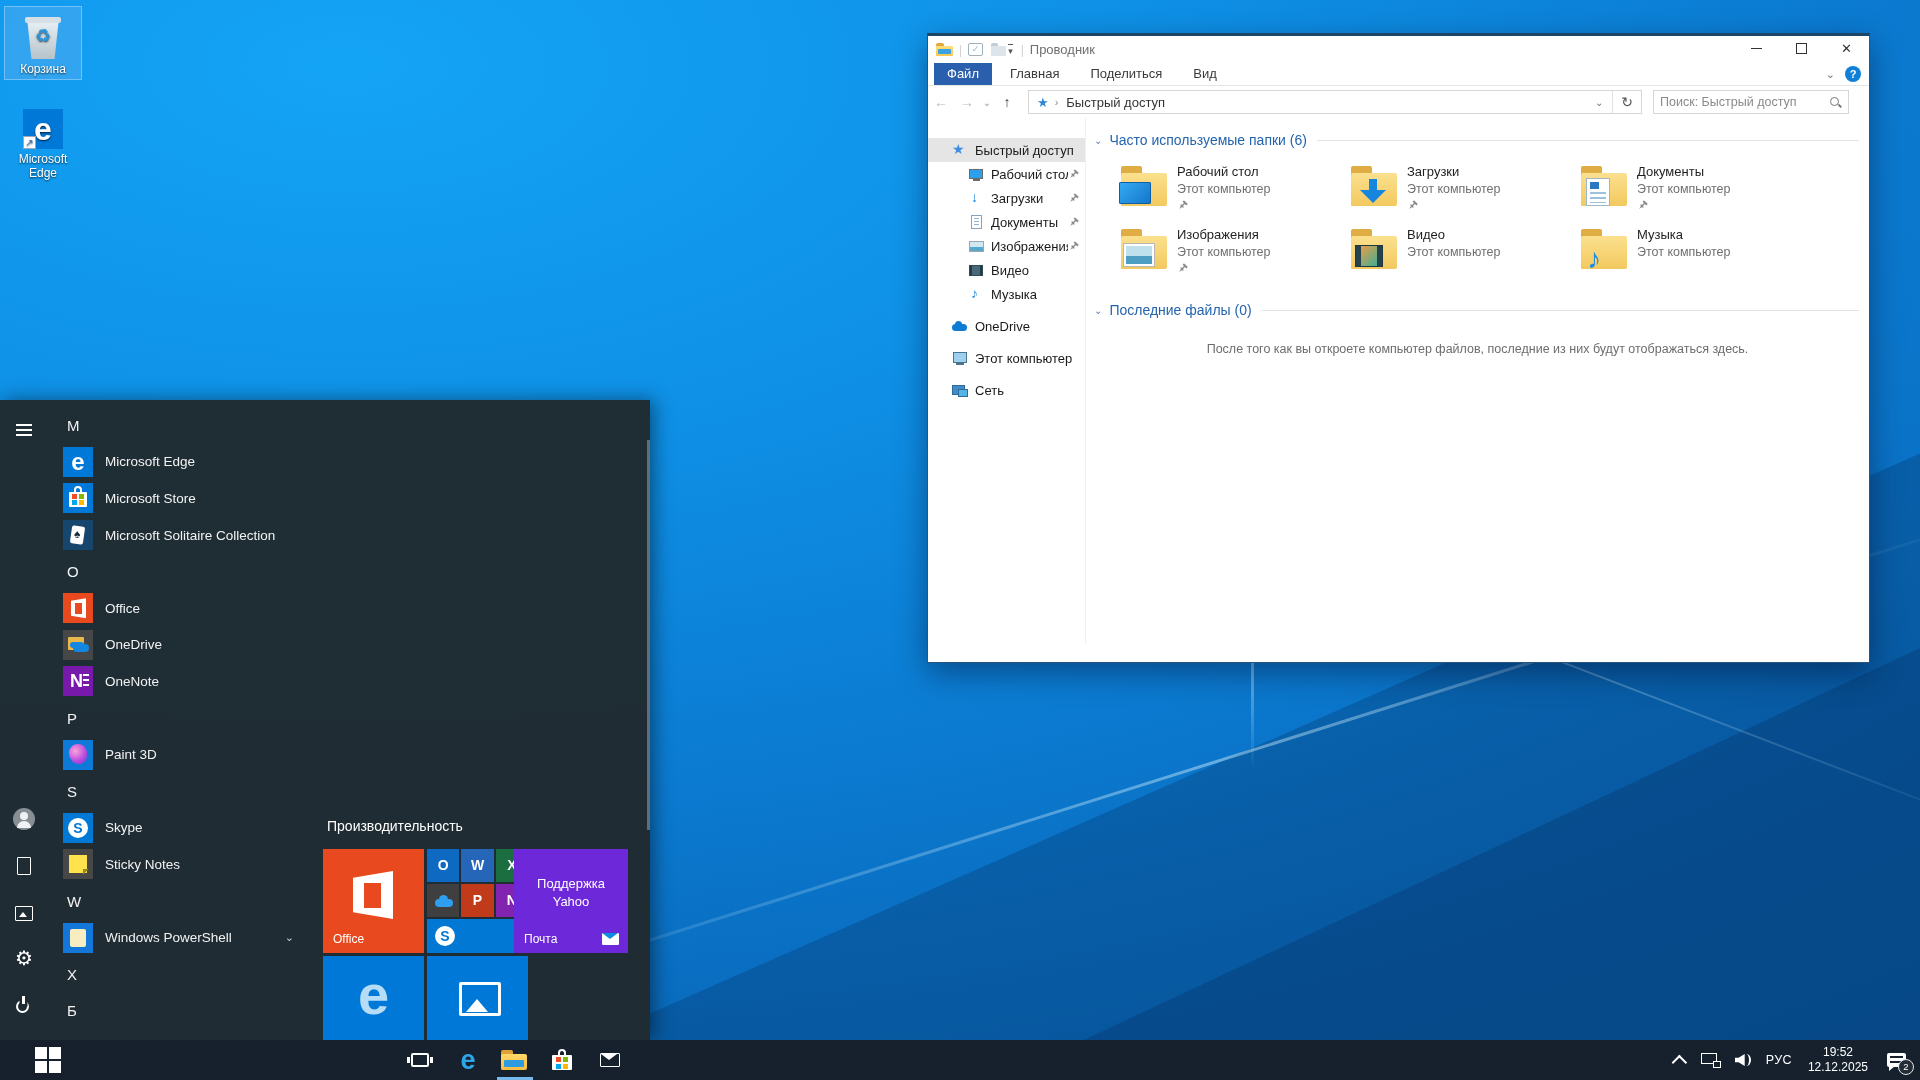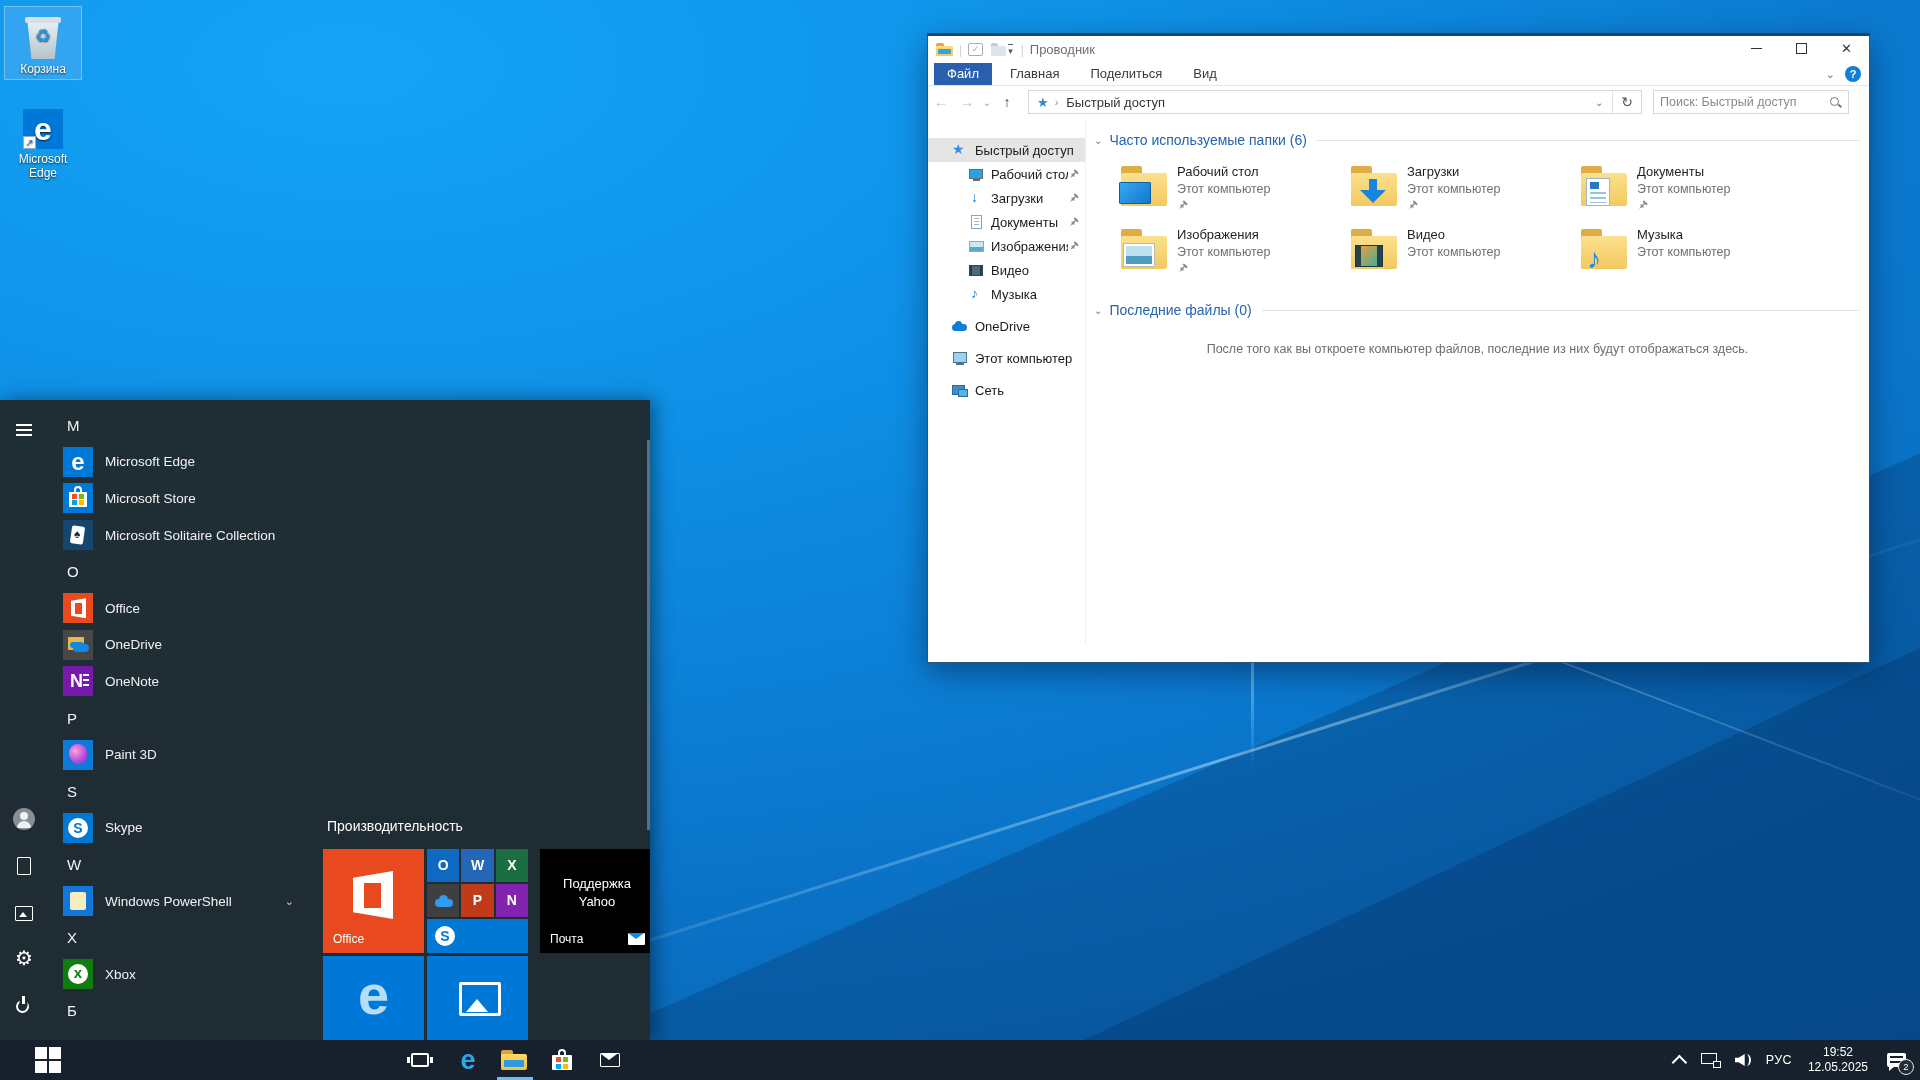--- a/index.html
+++ b/index.html
@@ -227,21 +227,21 @@
   .tile-grid{left:427px;top:449px;background:transparent;display:grid;grid-template-columns:repeat(3,1fr);grid-auto-rows:33px;gap:2px;}
   .st-cell{position:relative;overflow:hidden;}
   .st-glyph{position:absolute;inset:0;text-align:center;line-height:33px;color:#fff;font-weight:bold;font-size:14px;}
   .st-cell.outlook{background:#0e69c2;} .st-cell.word{background:#2566b8;} .st-cell.excel{background:#1a6e40;}
   .st-cell.onedrive{background:#3f3f3f;} .st-cell.powerpoint{background:#c13b1b;} .st-cell.onenote{background:#8324b0;}
   .st-cell.skype{background:#0078d4;grid-column:1 / -1;height:34px;}
   .st-cell.onedrive::before{content:"";position:absolute;left:8px;top:15px;width:18px;height:8px;background:#2f9df0;border-radius:5px;}
   .st-cell.onedrive::after{content:"";position:absolute;left:12px;top:11px;width:9px;height:9px;background:#2f9df0;border-radius:50%;}
   .st-cell.skype::before{content:"";position:absolute;left:8px;top:7px;width:20px;height:20px;background:#fff;border-radius:50%;}
   .st-cell.skype .st-glyph{left:8px;width:20px;line-height:34px;color:#0078d4;}
-  .tile-mail{left:540px;top:449px;width:114px;background:#000000;}
+  .tile-mail{left:514px;top:449px;width:114px;background:#6d28d9;}
   .mail-live{position:absolute;left:0;top:26px;width:100%;text-align:center;color:#fff;font-size:13px;line-height:18px;}
   .mail-env{position:absolute;right:9px;bottom:8px;width:17px;height:12px;background:#fff;border-radius:1px;}
   .mail-env::before{content:"";position:absolute;left:0;top:0;border-left:8.5px solid transparent;border-right:8.5px solid transparent;border-top:6px solid #0d8ce2;}
   .tile-edge{left:323px;top:556px;}
   .tile-edge .bige{position:absolute;left:0;top:6px;width:100%;text-align:center;font-size:56px;font-weight:bold;color:#b5ddf8;}
   .tile-photos{left:427px;top:556px;}
   .photo-ico{position:absolute;left:32px;top:26px;width:36px;height:28px;border:3px solid #fff;border-radius:2px;}
   .photo-ico::after{content:"";position:absolute;left:4px;bottom:1px;border-left:11px solid transparent;border-right:11px solid transparent;border-bottom:13px solid #fff;}
   .start-scrollbar{position:absolute;right:0;top:40px;width:3px;height:390px;background:#5c6f7a;}
 
@@ -702,44 +702,44 @@
           <span class="al-label">S</span>
 
         </div>
 
         <div class="al-row app">
           <span class="ai icon-skype"></span>
           <span class="al-label">Skype</span>
 
         </div>
 
+        <div class="al-row app">
+          <span class="ai icon-stickynotes"></span>
+          <span class="al-label">Sticky Notes</span>
+
+        </div>
 
         <div class="al-row header">
 
           <span class="al-label">W</span>
 
         </div>
 
         <div class="al-row app">
           <span class="ai icon-powershell"></span>
           <span class="al-label">Windows PowerShell</span>
           <span class="exp-chev show">⌄</span>
         </div>
 
         <div class="al-row header">
 
           <span class="al-label">X</span>
 
         </div>
 
-        <div class="al-row app">
-          <span class="ai icon-xbox"></span>
-          <span class="al-label">Xbox</span>
-
-        </div>
 
         <div class="al-row header">
 
           <span class="al-label">Б</span>
 
         </div>
       </div>
 
     <div class="tile-group-label tg1">Производительность</div>
 
@@ -826,21 +826,21 @@
           <span class="chev-up"></span>
         </span>
       <span class="tray-item">
           <span class="net-ico"></span>
         </span>
       <span class="tray-item">
           <span class="spk-ico"></span>
         </span>
       <span class="tray-item tray-lang">РУС</span>
       <span class="tray-item tray-clock">
-        <span><span>19:52</span><br><span>12.05.2025</span></span>
+        <span><span>19:52</span><br><span>12.12.2025</span></span>
       </span>
       <span class="tray-item tb-action">
         <span class="ac-ico"></span>
         <span class="ac-badge">2</span>
       </span>
     </div>
   </div>
 </div>
 
 </body></html>

